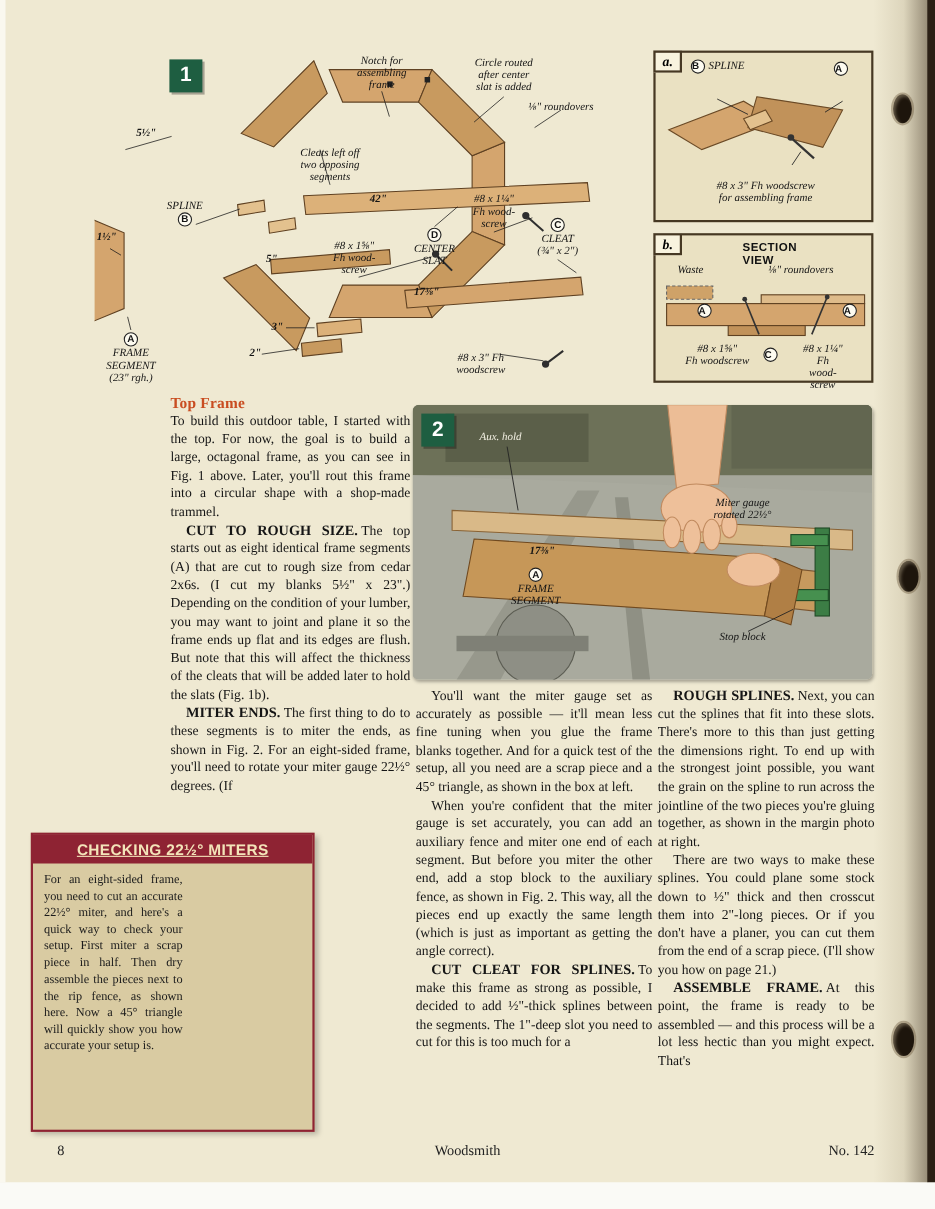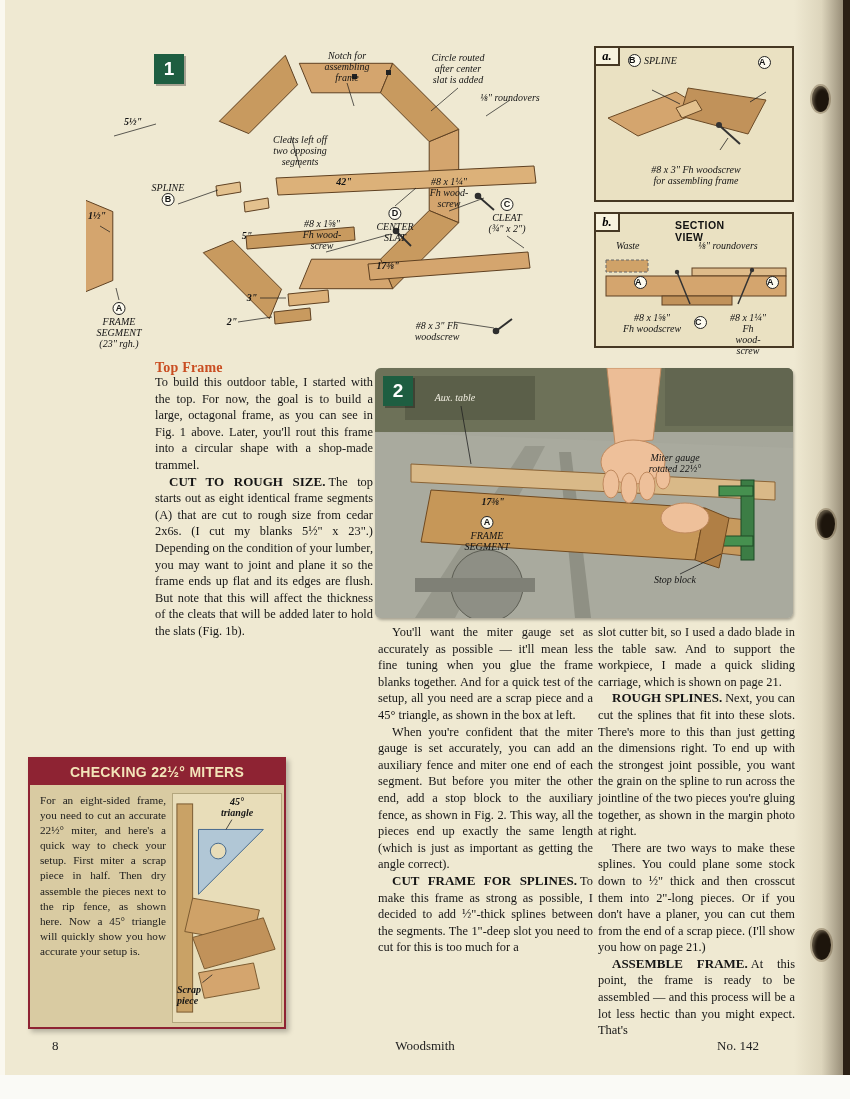--- a/index.html
+++ b/index.html
@@ -59,21 +59,21 @@
   .col2 { left:378px; top:624px; width:215px; height:406px; }
   .col3 { left:598px; top:624px; width:197px; height:406px; }
 
   .fig2 { position:absolute; left:375px; top:368px; width:418px; height:250px; border-radius:6px;
      overflow:hidden; box-shadow:1px 2px 3px rgba(0,0,0,0.3); }
 
   
   .miter-box { position:absolute; left:28px; top:757px; width:258px; height:272px; background:#d9cba2;
      border:2px solid #8e2333; box-shadow:3px 3px 5px rgba(0,0,0,0.25); }
   .miter-box-header { height:26px; background:#8e2333; color:#f3e4b9; font-family:"Liberation Sans", sans-serif;
-     font-weight:bold; font-size:14px; letter-spacing:0.3px; display:flex; align-items:center; justify-content:center; }
+     font-weight:bold; font-size:14px; letter-spacing:0.3px; display:flex; align-items:center; justify-content:center;text-decoration:underline; }
   .miter-text { position:absolute; left:8px; top:32px; width:130px; font-size:11.2px; line-height:15.1px;
      text-align:justify; color:#1b1b1b; padding:2px; }
   .miter-ill { position:absolute; left:142px; top:34px; width:110px; height:230px; background:#e8ddb9;
      border:1px solid #b3a67d; }
 
   .footer-item { position:absolute; top:1038px; font-size:13px; color:#222; }
 </style>
 </head>
 <body>
 
@@ -270,20 +270,21 @@
         <span>#8 x 1¼" Fh
 wood-screw</span>
       </div>
   </div>
 
   <h2 class="section-heading">Top Frame</h2>
 
   <div class="col col1">
     <p class="noindent"><span>To build this outdoor table, I started with the top. For now, the goal is to build a large, octagonal frame, as you can see in Fig. 1 above. Later, you'll rout this frame into a circular shape with a shop-made trammel.</span></p>
     <p><span class="lead">CUT TO ROUGH SIZE.</span><span>The top starts out as eight identical frame segments (A) that are cut to rough size from cedar 2x6s. (I cut my blanks 5½" x 23".) Depending on the condition of your lumber, you may want to joint and plane it so the frame ends up flat and its edges are flush. But note that this will affect the thickness of the cleats that will be added later to hold the slats (Fig. 1b).</span></p>
+    <p><span class="lead">MITER ENDS.</span><span>The first thing to do to these segments is to miter the ends, as shown in Fig. 2. For an eight-sided frame, you'll need to rotate your miter gauge 22½° degrees. (If</span></p>
   </div>
 
   <div class="fig2">
     <svg viewBox="0 0 418 250" width="418" height="250">
       <rect width="418" height="250" fill="#a6a79b"></rect>
       <rect width="418" height="64" fill="#6d7158"></rect>
       <rect x="30" y="8" width="130" height="44" fill="#5b5f49"></rect>
       <rect x="290" y="0" width="128" height="58" fill="#626650"></rect>
       <polygon points="0,64 418,80 418,250 0,250" fill="#a9aa9e"></polygon>
       <polygon points="40,250 150,78 170,78 80,250" fill="#97988c"></polygon>
@@ -303,21 +304,21 @@
       <ellipse cx="236" cy="116" rx="8" ry="14" fill="#eec09a" stroke="#c08a5f"></ellipse>
       <ellipse cx="254" cy="120" rx="8" ry="15" fill="#eec09a" stroke="#c08a5f"></ellipse>
       <ellipse cx="272" cy="118" rx="8" ry="14" fill="#eec09a" stroke="#c08a5f"></ellipse>
       <ellipse cx="288" cy="110" rx="7" ry="11" fill="#eec09a" stroke="#c08a5f"></ellipse>
       <ellipse cx="310" cy="150" rx="24" ry="15" fill="#eec09a" stroke="#c08a5f"></ellipse>
       <line x1="305" y1="206" x2="346" y2="186" stroke="#222" stroke-width="0.8"></line>
       <line x1="86" y1="38" x2="96" y2="96" stroke="#222" stroke-width="0.8"></line>
     </svg>
     <div class="fignum" style="left:8px; top:8px;">2</div>
     <div class="flabel" style="left:80px; top:24px; color:#f2efe2;">
-        <span>Aux. table</span>
+        <span>Aux. hold</span>
       </div>
     <div class="flabel" style="left:300px; top:84px;">
         <span>Miter gauge
 rotated 22½°</span>
       </div>
     <div class="flabel bold" style="left:118px; top:128px;">
         <span>17⅜"</span>
       </div>
     <div class="flabel" style="left:112px; top:148px;">
       <span class="circle-letter">A</span>
@@ -325,58 +326,37 @@
 SEGMENT</span>
     </div>
     <div class="flabel" style="left:300px; top:206px;">
         <span>Stop block</span>
       </div>
   </div>
 
   <div class="col col2">
     <p><span>You'll want the miter gauge set as accurately as possible — it'll mean less fine tuning when you glue the frame blanks together. And for a quick test of the setup, all you need are a scrap piece and a 45° triangle, as shown in the box at left.</span></p>
     <p><span>When you're confident that the miter gauge is set accurately, you can add an auxiliary fence and miter one end of each segment. But before you miter the other end, add a stop block to the auxiliary fence, as shown in Fig. 2. This way, all the pieces end up exactly the same length (which is just as important as getting the angle correct).</span></p>
-    <p><span class="lead">CUT FRAME FOR SPLINES.</span><span>To make this frame as strong as possible, I decided to add ½"-thick splines between the segments. The 1"-deep slot you need to cut for this is too much for a</span></p>
+    <p><span class="lead">CUT CLEAT FOR SPLINES.</span><span>To make this frame as strong as possible, I decided to add ½"-thick splines between the segments. The 1"-deep slot you need to cut for this is too much for a</span></p>
   </div>
 
   <div class="col col3">
-    <p class="noindent"><span>slot cutter bit, so I used a dado blade in the table saw. And to support the workpiece, I made a quick sliding carriage, which is shown on page 21.</span></p>
     <p><span class="lead">ROUGH SPLINES.</span><span>Next, you can cut the splines that fit into these slots. There's more to this than just getting the dimensions right. To end up with the strongest joint possible, you want the grain on the spline to run across the jointline of the two pieces you're gluing together, as shown in the margin photo at right.</span></p>
     <p><span>There are two ways to make these splines. You could plane some stock down to ½" thick and then crosscut them into 2"-long pieces. Or if you don't have a planer, you can cut them from the end of a scrap piece. (I'll show you how on page 21.)</span></p>
     <p><span class="lead">ASSEMBLE FRAME.</span><span>At this point, the frame is ready to be assembled — and this process will be a lot less hectic than you might expect. That's</span></p>
   </div>
 
   <div class="miter-box">
     <div class="miter-box-header">CHECKING 22½° MITERS</div>
     <div class="miter-text">For an eight-sided frame, you need to cut an accurate 22½° miter, and here's a quick way to check your setup. First miter a scrap piece in half. Then dry assemble the pieces next to the rip fence, as shown here. Now a 45° triangle will quickly show you how accurate your setup is.</div>
-    <div class="miter-ill">
-      <svg viewBox="0 0 110 228" width="108" height="228">
-        <rect x="4" y="8" width="16" height="212" fill="#c9a266" stroke="#7a5a30"></rect>
-        <polygon points="26,34 92,34 26,100" fill="#a9c4da" fill-opacity="0.88" stroke="#44688c"></polygon>
-        <circle cx="46" cy="56" r="8" fill="#e8ddb9" stroke="#44688c"></circle>
-        <polygon points="20,104 88,116 80,150 12,138" fill="#cfa268" stroke="#7a5a30"></polygon>
-        <polygon points="20,144 92,124 104,156 32,176" fill="#c1925a" stroke="#7a5a30"></polygon>
-        <polygon points="26,180 82,170 88,196 32,206" fill="#d4a56e" stroke="#7a5a30"></polygon>
-        <line x1="60" y1="24" x2="54" y2="34" stroke="#222" stroke-width="0.8"></line>
-        <line x1="30" y1="190" x2="40" y2="182" stroke="#222" stroke-width="0.8"></line>
-      </svg>
-      <div class="flabel bold" style="left:64px; top:2px;">
-          <span>45°
-triangle</span>
-        </div>
-      <div class="flabel bold leftal" style="left:4px; top:190px;">
-          <span>Scrap
-piece</span>
-        </div>
-    </div>
   </div>
 
   <div class="footer-item" style="left:52px;">8</div>
   <div class="footer-item" style="left:425px; transform:translateX(-50%);">Woodsmith</div>
-  <div class="footer-item" style="left:717px; width:78px; ">No. 142</div>
+  <div class="footer-item" style="left:717px; width:78px; text-align:right;">No. 142</div>
 
   <div class="right-shade"></div>
   <div class="right-dark"></div>
   <div class="left-strip"></div>
   <div class="hole" style="left:812px; top:86px; width:17px; height:26px;"></div>
   <div class="hole" style="left:817px; top:510px; width:18px; height:28px;"></div>
   <div class="hole" style="left:812px; top:930px; width:19px; height:30px;"></div>
 </div>
 <div class="bottom-strip"></div>
 

